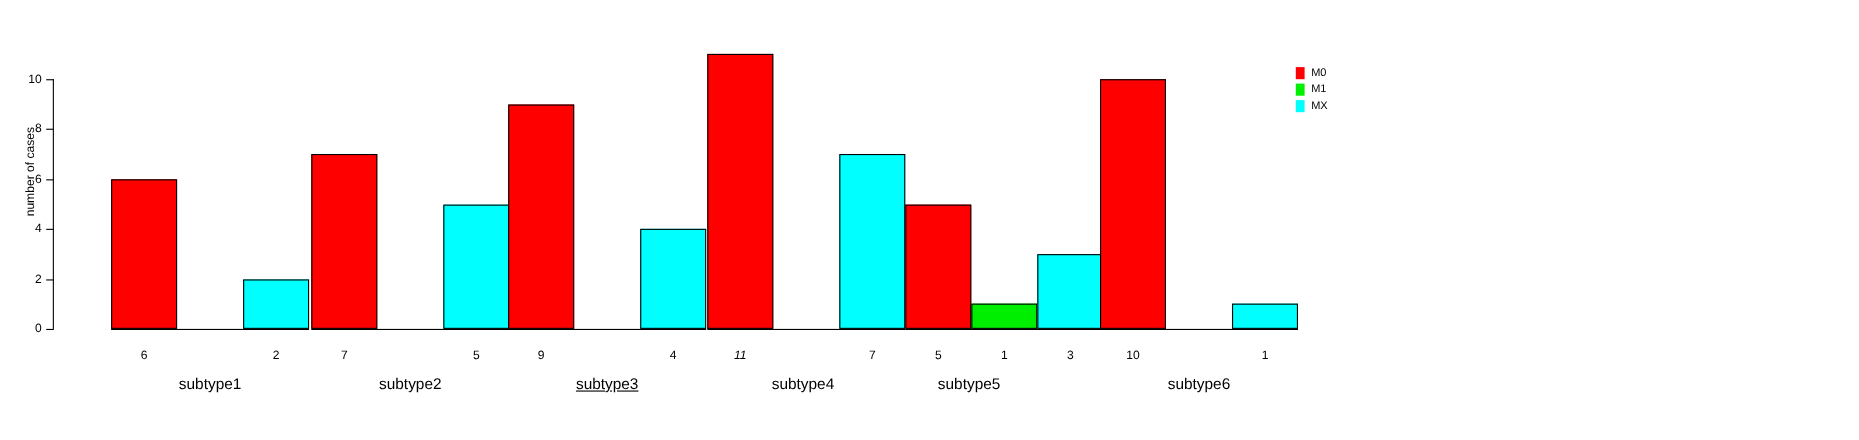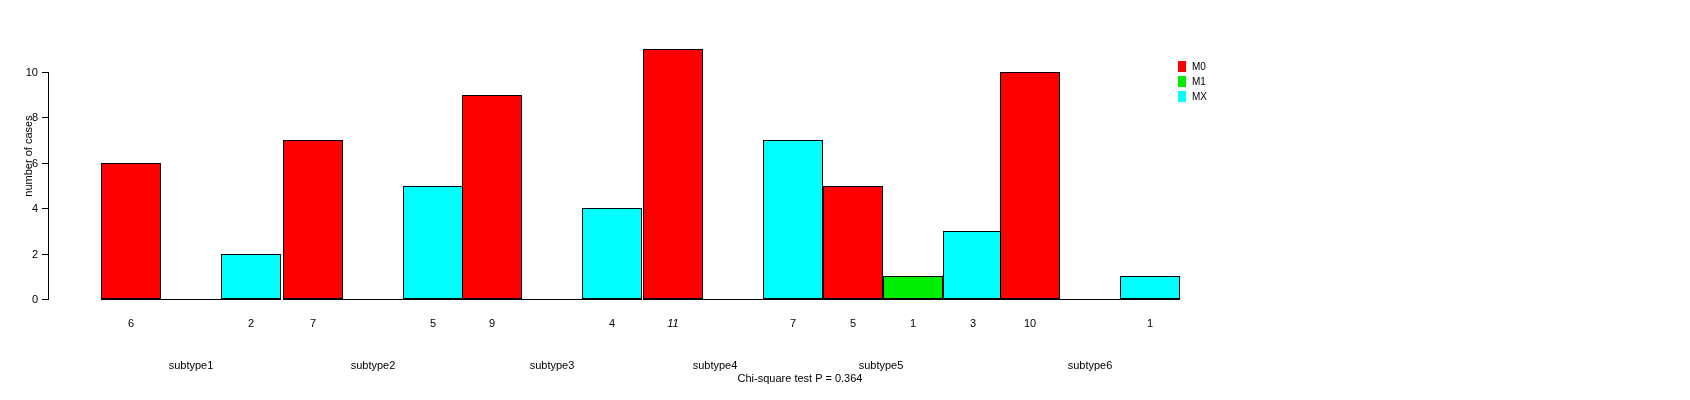--- a/index.html
+++ b/index.html
@@ -74,26 +74,25 @@
   .bar-value{
     position:absolute;
     font-size:11px;
     line-height:11px;
     text-align:center;
     white-space:nowrap;
     top:318px;
   }
   .group-label{
     position:absolute;
-    font-size:11px;
+    font-size:14px;
     line-height:11px;
     text-align:center;
     white-space:nowrap;
     top:344px;
-    margin-top:16px;
   }
 
   
   .legend{
     position:absolute;
     left:1178px; top:60px;
     width:120px;
   }
   .legend-row{
     position:relative;
@@ -154,27 +153,27 @@
       <div class="bar m0" style="left: 283px; width: 60px; top: 140.1px; height: 158.9px; background: rgb(255, 0, 0);"></div>
       <div class="bar-value" style="left: 283px; width: 60px;">7</div>
       <div class="bar mx" style="left: 403px; width: 60px; top: 185.5px; height: 113.5px; background: rgb(0, 255, 255);"></div>
       <div class="bar-value" style="left: 403px; width: 60px;">5</div>
       <div class="group-label" style="left: 283px; width: 180px;">subtype2</div>
       <div class="baseline" style="left: 462px; width: 180px;"></div>
       <div class="bar m0" style="left: 462px; width: 60px; top: 94.7px; height: 204.3px; background: rgb(255, 0, 0);"></div>
       <div class="bar-value" style="left: 462px; width: 60px;">9</div>
       <div class="bar mx" style="left: 582px; width: 60px; top: 208.2px; height: 90.8px; background: rgb(0, 255, 255);"></div>
       <div class="bar-value" style="left: 582px; width: 60px;">4</div>
-      <div class="group-label" style="left: 462px; width: 180px;">subtype3</div>
+      <div class="group-label" style="left: 462px; width: 180px; text-decoration: underline;">subtype3</div>
       <div class="baseline" style="left: 643px; width: 180px;"></div>
       <div class="bar m0" style="left: 643px; width: 60px; top: 49.3px; height: 249.7px; background: rgb(255, 0, 0);"></div>
       <div class="bar-value" style="left: 643px; width: 60px; font-style: italic;">11</div>
       <div class="bar mx" style="left: 763px; width: 60px; top: 140.1px; height: 158.9px; background: rgb(0, 255, 255);"></div>
       <div class="bar-value" style="left: 763px; width: 60px;">7</div>
-      <div class="group-label" style="left: 625px; width: 180px;">subtype4</div>
+      <div class="group-label" style="left: 640px; width: 180px;">subtype4</div>
       <div class="baseline" style="left: 823px; width: 180px;"></div>
       <div class="bar m0" style="left: 823px; width: 60px; top: 185.5px; height: 113.5px; background: rgb(255, 0, 0);"></div>
       <div class="bar-value" style="left: 823px; width: 60px;">5</div>
       <div class="bar m1" style="left: 883px; width: 60px; top: 276.3px; height: 22.7px; background: rgb(0, 238, 0);"></div>
       <div class="bar-value" style="left: 883px; width: 60px;">1</div>
       <div class="bar mx" style="left: 943px; width: 60px; top: 230.9px; height: 68.1px; background: rgb(0, 255, 255);"></div>
       <div class="bar-value" style="left: 943px; width: 60px;">3</div>
       <div class="group-label" style="left: 791px; width: 180px;">subtype5</div>
       <div class="baseline" style="left: 1000px; width: 180px;"></div>
       <div class="bar m0" style="left: 1000px; width: 60px; top: 72px; height: 227px; background: rgb(255, 0, 0);"></div>
@@ -192,14 +191,13 @@
     <div class="legend-row">
       <span class="legend-swatch" style="background: rgb(0, 238, 0);"></span>
       <span class="legend-label">M1</span>
     </div>
     <div class="legend-row">
       <span class="legend-swatch" style="background: rgb(0, 255, 255);"></span>
       <span class="legend-label">MX</span>
     </div>
   </div>
 
-  <div class="caption">Chi-square test P = 0.364</div>
 </div>
 
 </body></html>

